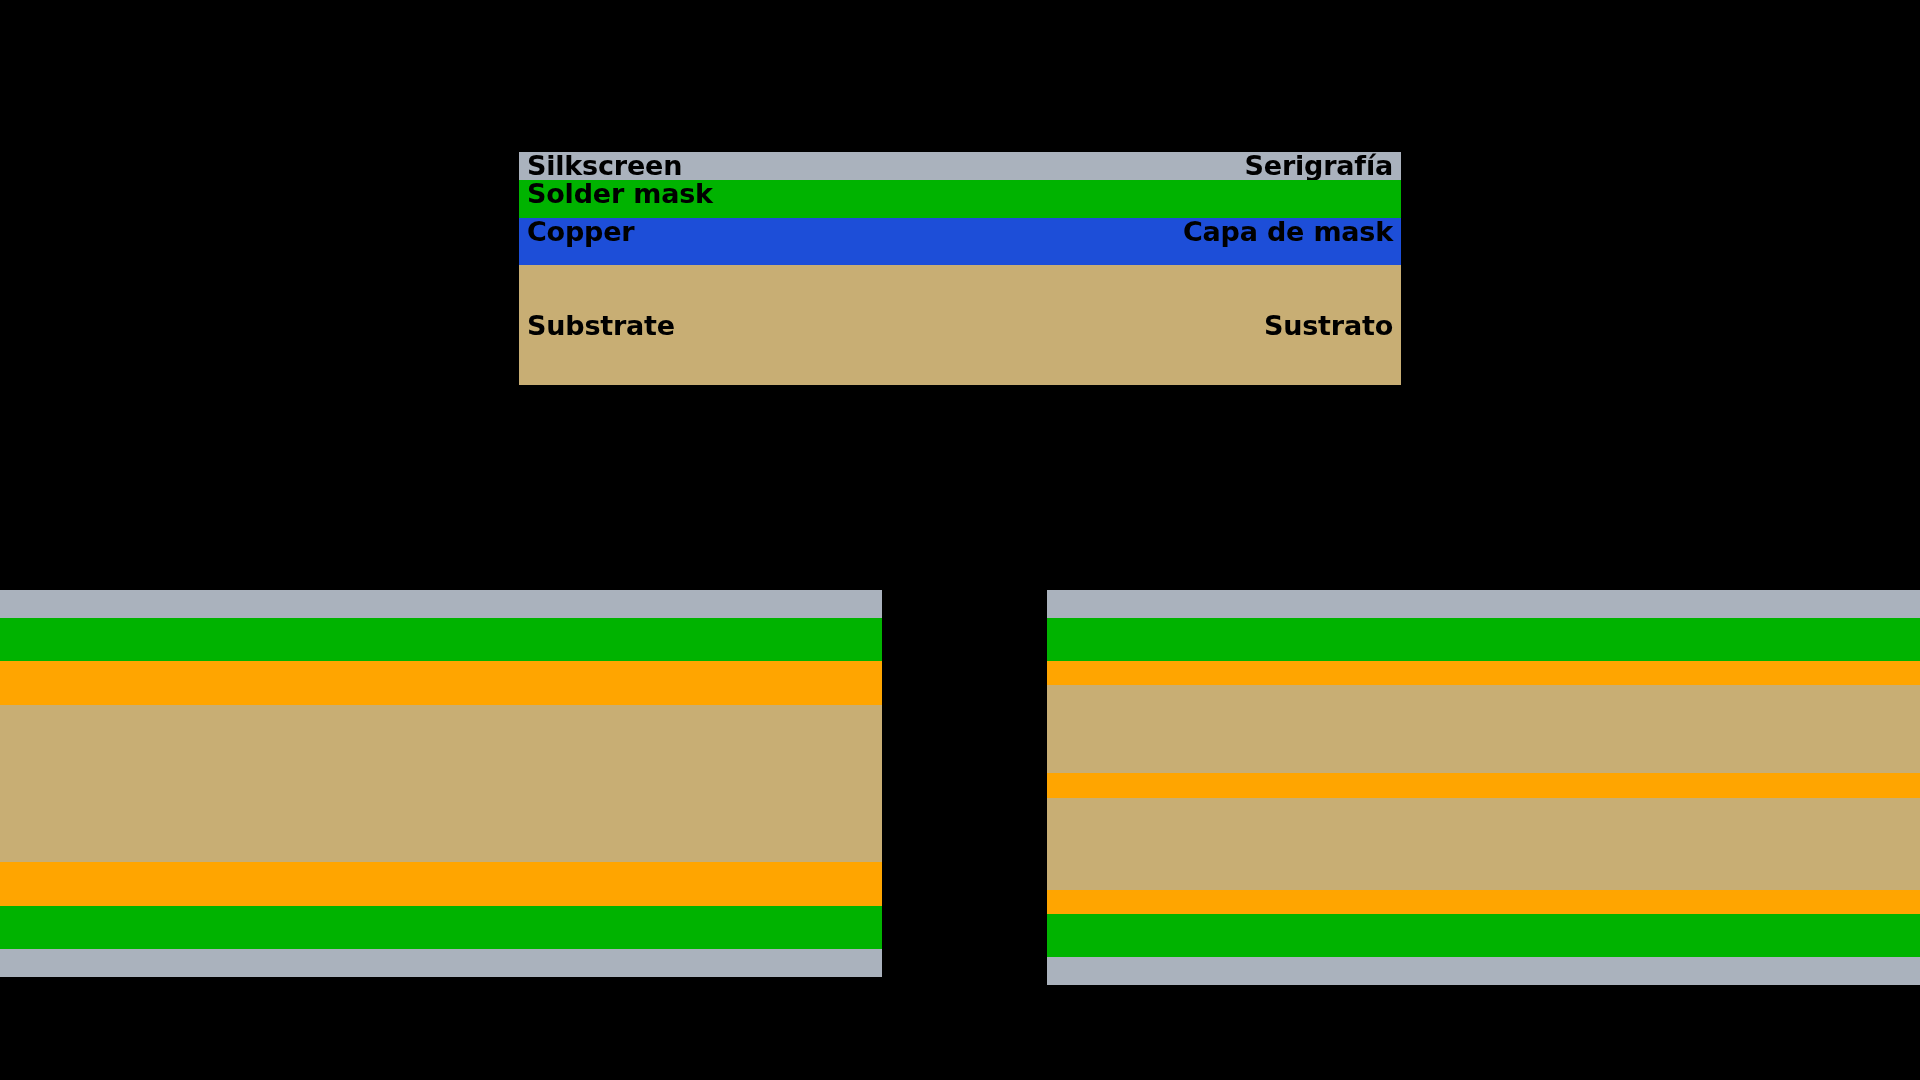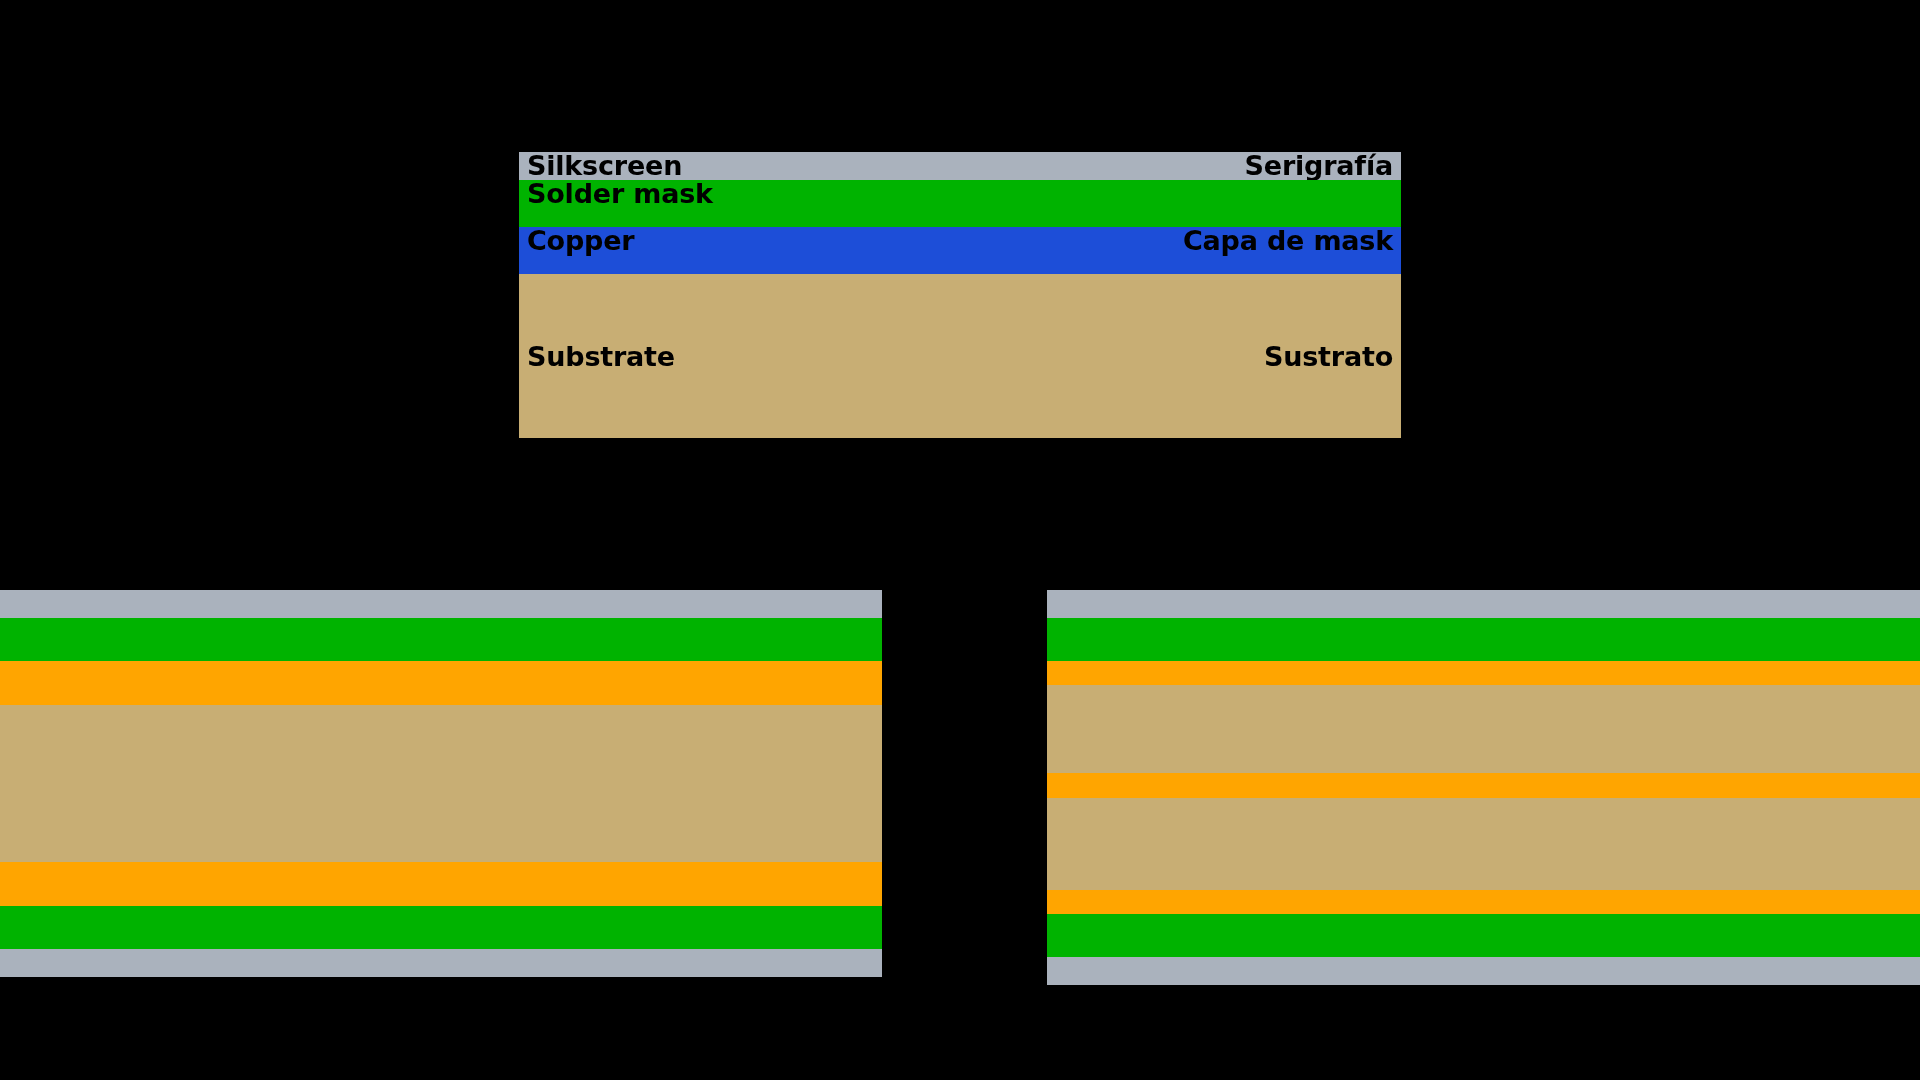--- a/index.html
+++ b/index.html
@@ -82,30 +82,30 @@
 </head>
 <body>
 
 <div class="stack" id="legend-stack">
 
   <div class="layer align-top" style="background:#aab2bd; height:28px;">
     <span class="layer-label left">Silkscreen</span>
     <span class="layer-label right">Serigrafía</span>
   </div>
 
-  <div class="layer align-top" style="background:#00b300; height:47px;">
+  <div class="layer align-top" style="background:#00b300; height:38px;">
     <span class="layer-label left">Solder mask</span>
   </div>
 
   <div class="layer align-top" style="background:#1d4ed8; height:47px;">
     <span class="layer-label left">Copper</span>
     <span class="layer-label right">Capa de mask</span>
   </div>
 
-  <div class="layer substrate" style="background:#c8ae74; height:164px;">
+  <div class="layer substrate" style="background:#c8ae74; height:120px;">
     <span class="layer-label left">Substrate</span>
     <span class="layer-label right">Sustrato</span>
   </div>
 
 </div>
 
 <div class="stack" id="board-2layer">
   <div class="layer" style="background:#aab2bd; height:28px;"></div>
   <div class="layer" style="background:#00b300; height:43px;"></div>
   <div class="layer" style="background:#ffa500; height:44px;"></div>

